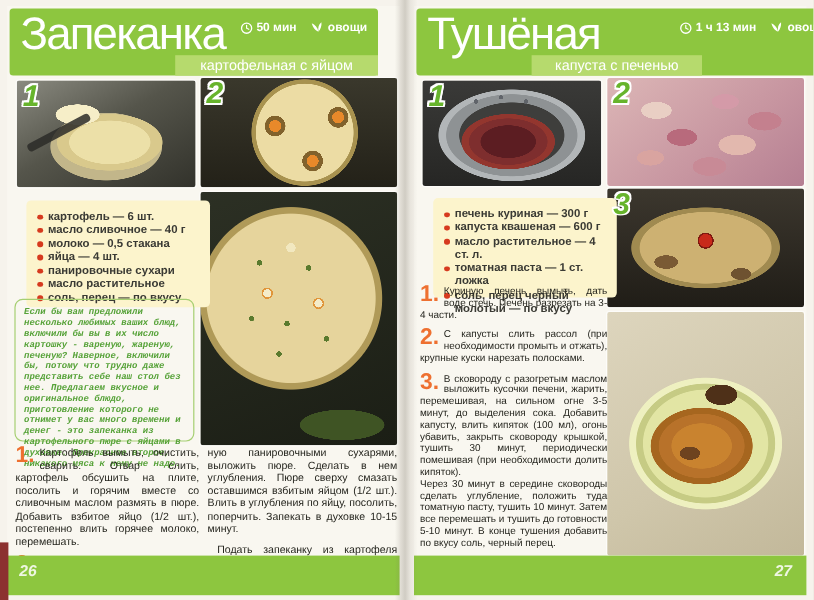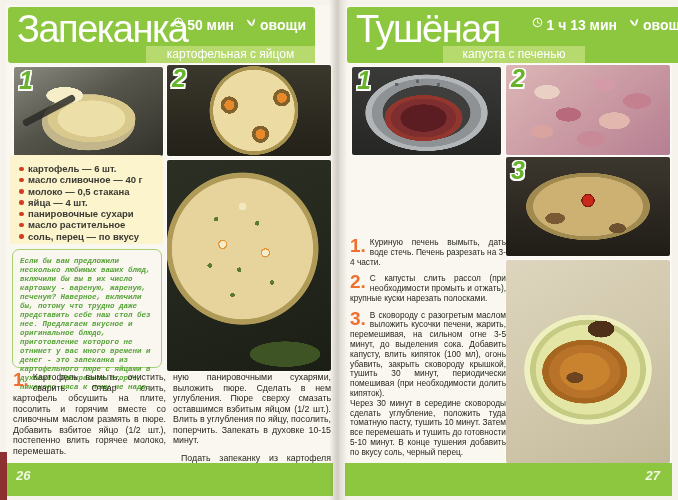--- a/index.html
+++ b/index.html
@@ -14,22 +14,22 @@
 
   
   .header{position:absolute;left:2px;top:2px;height:56px;background:#8dc63f;border-radius:3px;}
   .page-left .header{width:307px;}
   .page-right .header{width:351px;}
   .title{position:absolute;left:9px;top:3px;color:#fff;font-size:38px;line-height:1.05;letter-spacing:-1.5px;}
   .band{position:absolute;bottom:0;height:17px;background:#b6da6d;color:#fff;font-size:12px;
         text-align:center;line-height:17px;white-space:nowrap;}
   .band-left{left:138px;right:0;}
   .band-right{left:96px;width:142px;margin-top:24px;}
-  .meta{position:absolute;top:10px;right:9px;display:flex;align-items:flex-start;gap:3px;color:#fff;
-        font-size:14px;font-weight:bold;}
+  .meta{position:absolute;top:10px;right:9px;display:flex;align-items:flex-end;gap:3px;color:#fff;
+        font-size:10px;font-weight:bold;}
   .meta .sep{width:5px;}
   .meta svg{display:block;}
 
   
   .photo{position:absolute;border-radius:2px;overflow:hidden;box-shadow:0 0 0 1px rgba(255,255,255,.6);}
   .badge{position:absolute;top:0px;left:5px;font-size:25px;font-weight:bold;font-style:italic;
          color:#67b42c;line-height:1.1;z-index:2;
          text-shadow:-1.5px -1.5px 0 #fff,1.5px -1.5px 0 #fff,-1.5px 1.5px 0 #fff,1.5px 1.5px 0 #fff,
                      -1.5px 0 0 #fff,1.5px 0 0 #fff,0 -1.5px 0 #fff,0 1.5px 0 #fff;}
   .l1{left:8px;top:62px;width:149px;height:89px;}
@@ -89,21 +89,21 @@
     radial-gradient(ellipse 70px 38px at 50% 50%, #cdb172 0 78%, #a08a50 79% 88%, rgba(0,0,0,0) 89%),
     linear-gradient(#3c372e,#201d17);}
   .ph-r4{background:
     radial-gradient(ellipse 22px 14px at 58% 34%, #4e3018 0 60%, rgba(0,0,0,0) 61%),
     radial-gradient(ellipse 14px 9px at 42% 58%, #6e431f 0 60%, rgba(0,0,0,0) 61%),
     radial-gradient(ellipse 48px 36px at 48% 55%, #c9832f 0 52%, #b8722a 53% 74%, #a6661f 75% 88%, rgba(0,0,0,0) 89%),
     radial-gradient(ellipse 72px 62px at 50% 54%, #e2e5a4 0 72%, #c6cb84 73% 80%, #eef0c0 81% 88%, rgba(0,0,0,0) 89%),
     linear-gradient(150deg,#ddd5bd,#cfc6aa 60%,#c2b89a);}
 
   
-  .ing{position:absolute;background:#fcf4cc;border-radius:4px;padding:8px 6px 6px 8px;margin:0;
+  .ing{position:absolute;background:#fcf4cc;border-radius:4px;padding:8px 6px 6px 8px;margin:12px;
        list-style:none;box-sizing:border-box;}
   .page-left .ing{left:4px;top:150px;width:153px;height:89px;}
   .page-right .ing{left:4px;top:148px;width:153px;height:83px;}
   .ing li{position:relative;padding-left:10px;font-size:9.5px;line-height:11.3px;font-weight:bold;color:#3a3a34;}
   .ing li::before{content:"";position:absolute;left:1px;top:3.5px;width:4.5px;height:4.5px;
        background:#d63a1e;border-radius:50%;}
 
   
   .tip{position:absolute;left:6px;top:244px;width:150px;height:119px;box-sizing:border-box;
        border:1.5px solid #a6cf72;border-radius:7px;padding:7px 7px;color:#56a238;
@@ -215,20 +215,27 @@
       <span class="badge">1</span>
     </div>
     <div class="photo r2 ph-r2">
       <span class="badge">2</span>
     </div>
     <div class="photo r3 ph-r3">
       <span class="badge">3</span>
     </div>
     <div class="photo r4 ph-r4"></div>
 
+    <ul class="ing">
+      <li>печень куриная — 300 г</li>
+      <li>капуста квашеная — 600 г</li>
+      <li>масло растительное — 4 ст. л.</li>
+      <li>томатная паста — 1 ст. ложка</li>
+      <li>соль, перец черный молотый — по вкусу</li>
+    </ul>
 
     <div class="steps-right">
       <p class="step">
         <span class="step-num">1.</span><span>Куриную печень вымыть, дать воде стечь. Печень разрезать на 3-4 части.</span>
       </p>
       <p class="step">
         <span class="step-num">2.</span><span>С капусты слить рассол (при необходимости промыть и отжать), крупные куски нарезать полосками.</span>
       </p>
       <p class="step" style="margin-bottom:0;">
         <span class="step-num">3.</span><span>В сковороду с разогретым маслом выложить кусочки печени, жарить, перемешивая, на сильном огне 3-5 минут, до выделения сока. Добавить капусту, влить кипяток (100 мл), огонь убавить, закрыть сковороду крышкой, тушить 30 минут, периодически помешивая (при необходимости долить кипяток).</span>

